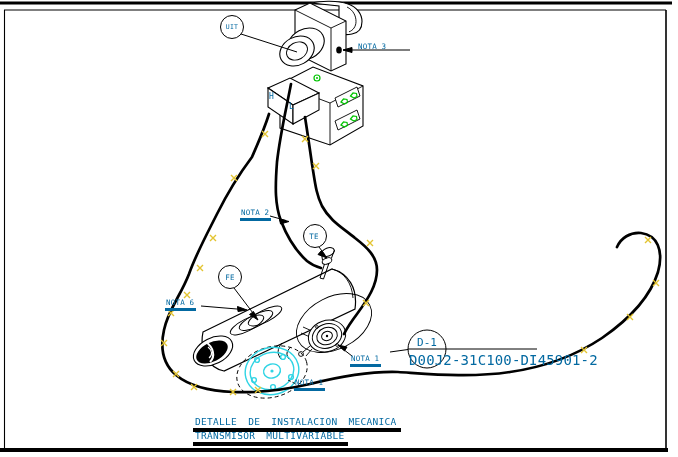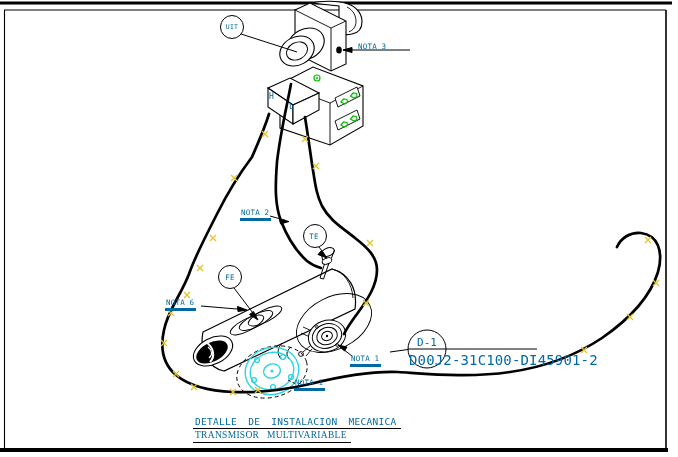--- a/index.html
+++ b/index.html
@@ -4,21 +4,21 @@
 <style>
   html,body{margin:0;padding:0;background:#ffffff;}
   #canvas{position:relative;width:678px;height:457px;background:#fff;overflow:hidden;
           font-family:"DejaVu Sans Mono","Liberation Mono",monospace;color:#0369a1;}
   #linework{position:absolute;left:0;top:0;}
   .lbl{position:absolute;font-size:7.5px;line-height:9px;white-space:nowrap;letter-spacing:.2px;}
   .ul{border-bottom:3px solid #0369a1;padding:0 2px 1px 1px;}
   .ctr{display:flex;align-items:center;justify-content:center;text-align:center;}
   .bub{position:absolute;white-space:nowrap;}
   .title{position:absolute;font-size:9.5px;line-height:11px;word-spacing:5px;letter-spacing:.3px;
-         border-bottom:1px solid #000000;padding:0 4px 1px 2px;white-space:nowrap;}
+         border-bottom:4px solid #000000;padding:0 4px 1px 2px;white-space:nowrap;}
 </style>
 </head>
 <body>
 
 <div id="canvas">
 
 <svg id="linework" width="678" height="457" viewBox="0 0 678 457">
 
   <g stroke="#000" fill="none">
     <path d="M0,3 H672" stroke-width="3.2"></path>
@@ -212,15 +212,15 @@
 <span class="lbl ul" style="left:294px;top:377.5px;">NOTA 1</span>
 
 <span class="lbl ul" style="left:350px;top:354px;">NOTA 1</span>
 
 <span class="bub ctr" style="left:412px;top:337px;width:30px;height:11px;font-size:11px;">D-1</span>
 
 <span class="bub" style="left:409px;top:351.5px;font-size:14px;letter-spacing:.15px;">D00J2-31C100-DI45901-2</span>
 
 <span class="title" style="left:193px;top:416px;">DETALLE DE INSTALACION MECANICA</span>
 
-<span class="title" style="left:193px;top:430px;font-family:Liberation Serif, serif;">TRANSMISOR MULTIVARIABLE</span>
+<span class="title" style="left:193px;top:430px;">TRANSMISOR MULTIVARIABLE</span>
 
 </div>
 
 </body></html>

